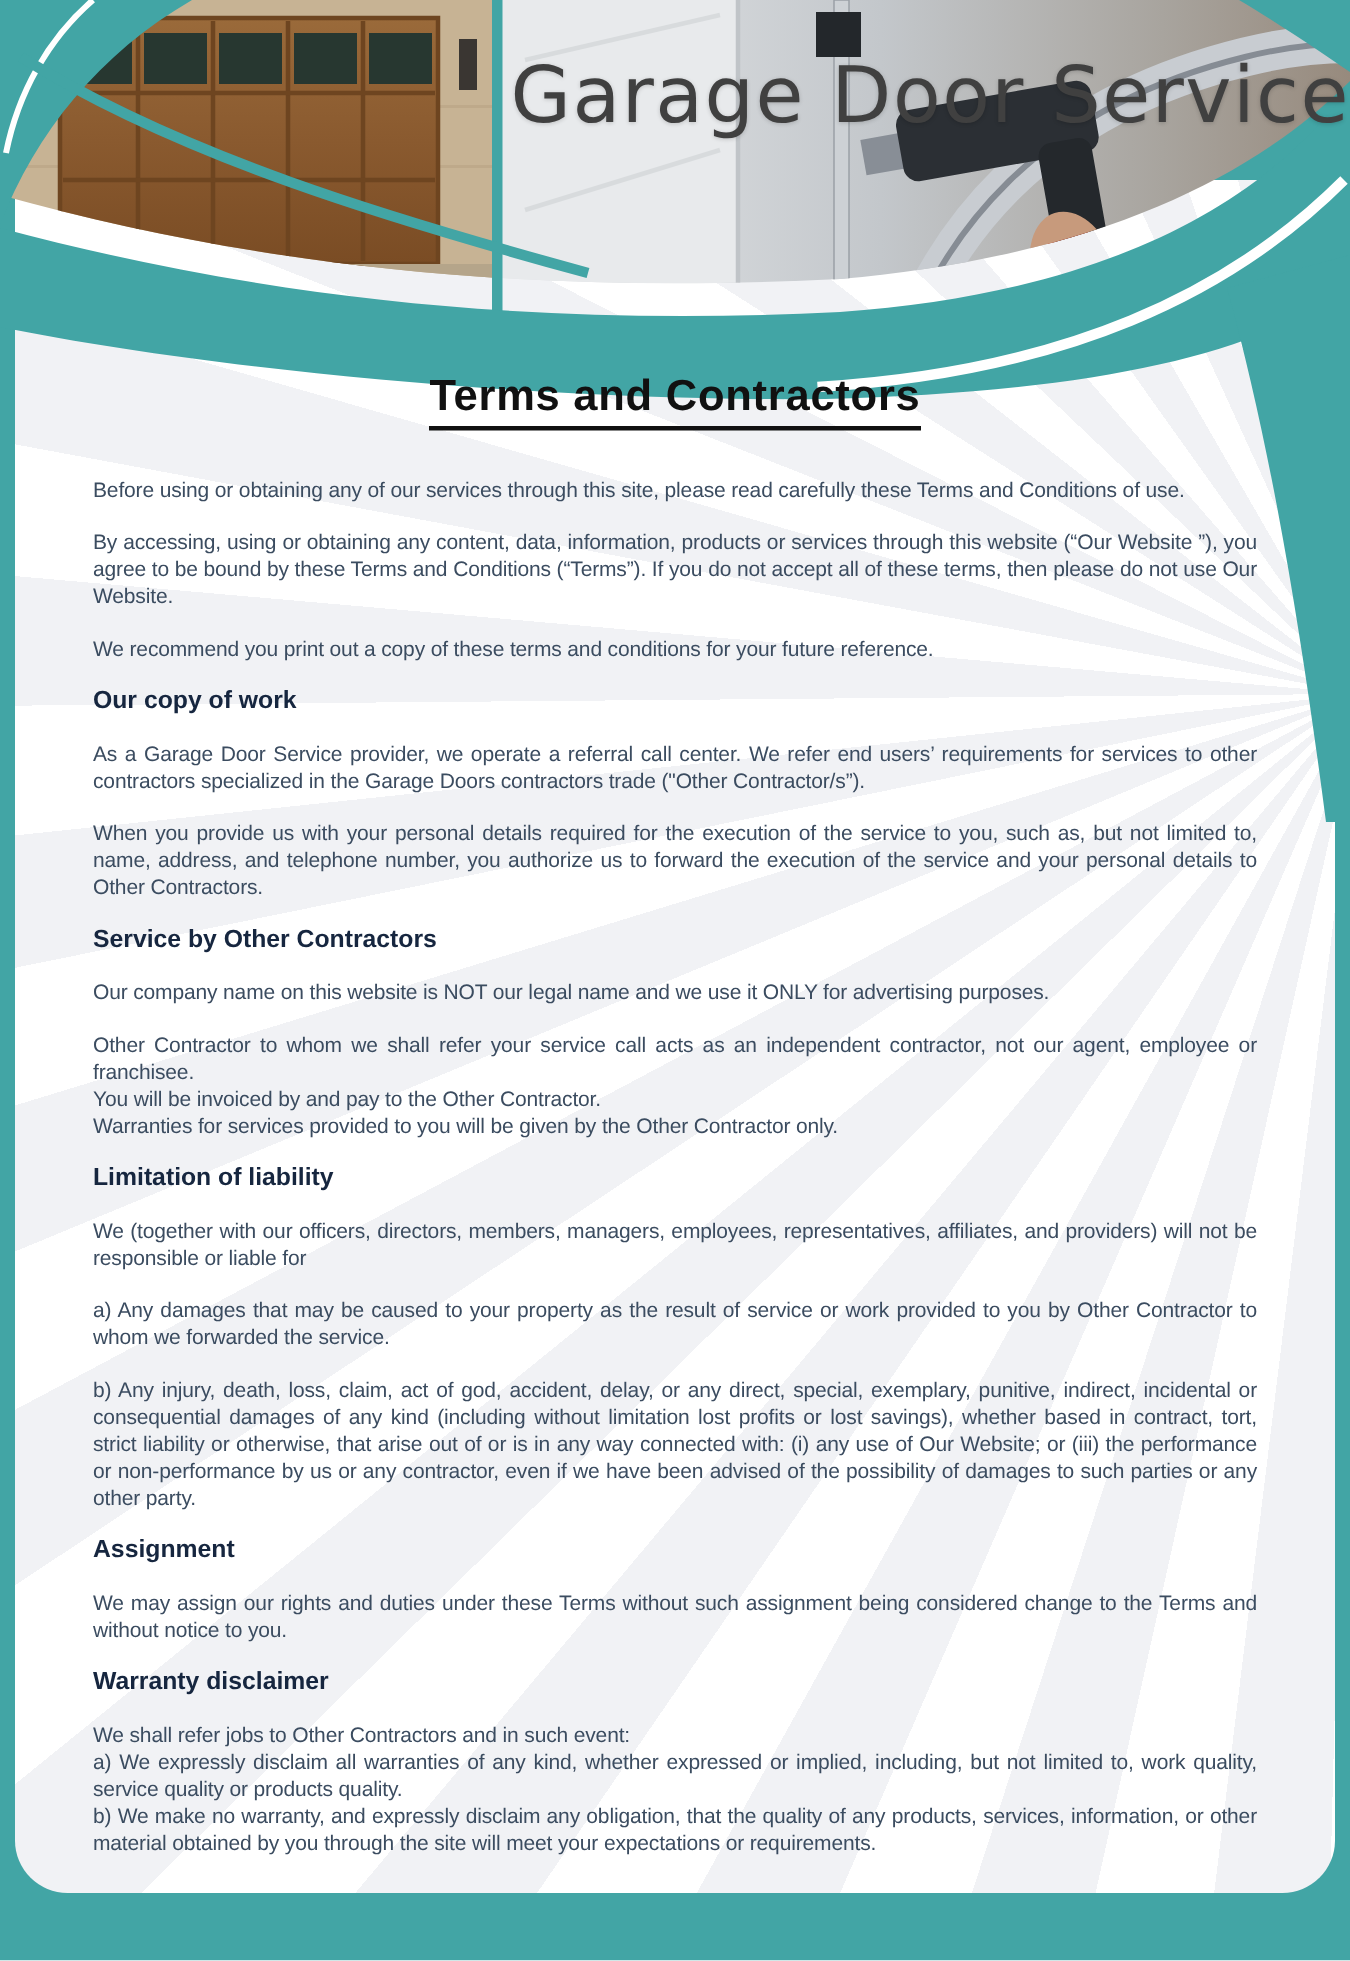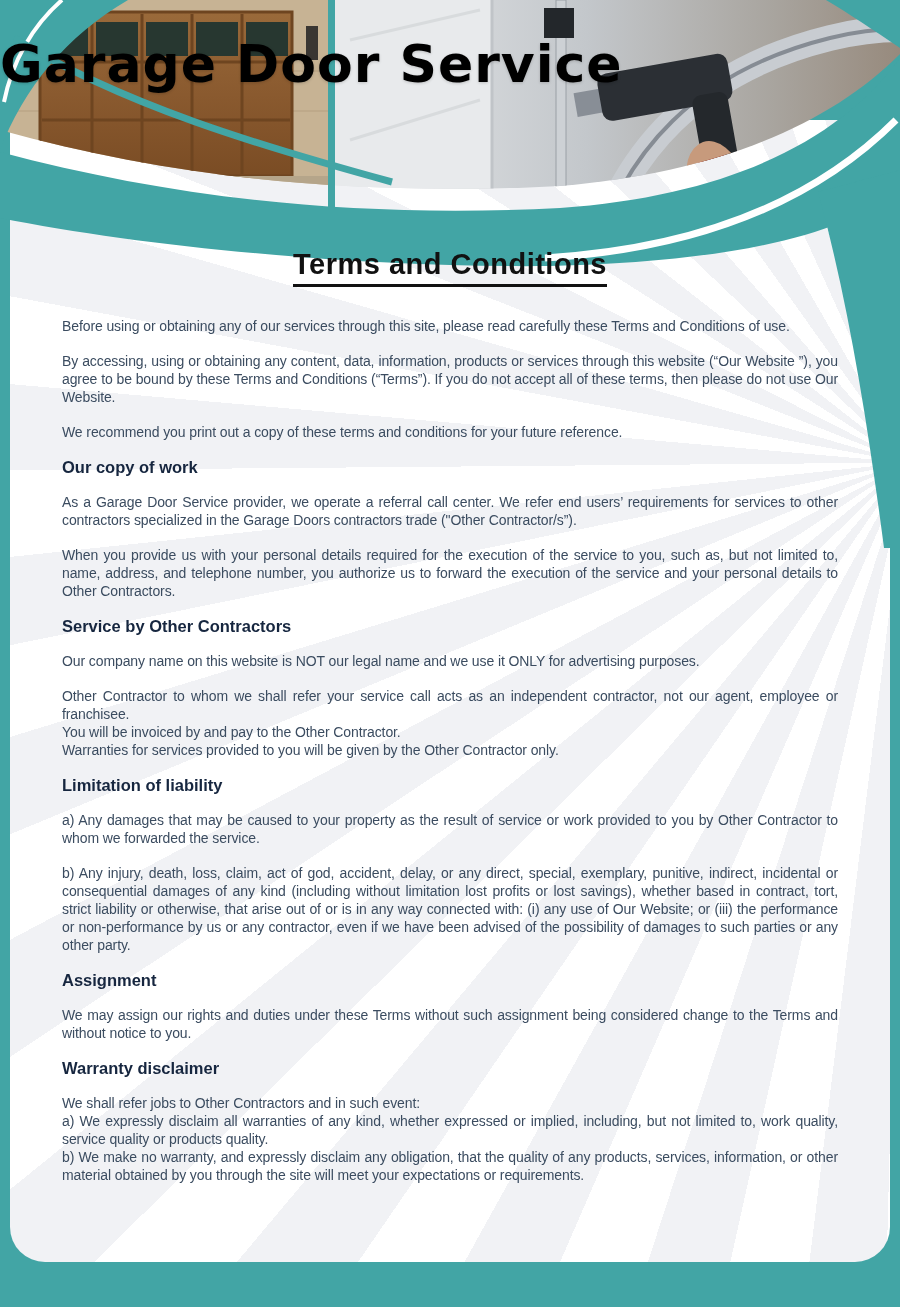--- a/index.html
+++ b/index.html
@@ -14,22 +14,22 @@
     background-color:#ffffff;
     border-radius:0 0 35px 35px;
     z-index:1;
   }
 
   
   .header-art{position:absolute;top:0;left:0;z-index:3;display:block;}
 
   .brand{
     position:absolute;top:34px;left:0;right:0;z-index:4;
-    text-align:left;color:#000000;
-    font-family:"DejaVu Sans",sans-serif;font-weight:700;
+    text-align:right;color:#404040;
+    font-family:"DejaVu Sans",sans-serif;font-weight:400;
     font-size:52px;letter-spacing:1px;
     text-shadow:0 1px 3px rgba(0,0,0,.18);
   }
 
   .content{position:absolute;left:62px;top:230px;width:776px;z-index:6;}
   .page-title-wrap{text-align:center;margin:18px 0 30px;}
   .page-title-text{
     display:inline-block;font-weight:bold;font-size:29px;color:#111111;
     letter-spacing:.5px;border-bottom:3px solid #111111;padding-bottom:3px;
     font-family:"Liberation Sans",sans-serif;
@@ -135,21 +135,21 @@
       <path d="M826,0 L900,0 L900,48 C872,29 848,13 826,0 Z" fill="#42a5a5"></path>
 
       <path d="M818,192 C848,300 868,425 884,548 L900,548 L900,170 Z" fill="#42a5a5"></path>
     </g>
   </svg>
 
   <div class="brand">Garage Door Service</div>
 
   <div class="content">
     <div class="page-title-wrap">
-      <span class="page-title-text">Terms and Conditions</span>
+      <span class="page-title-text">Terms and Contractors</span>
     </div>
 
     <p class="para">Before using or obtaining any of our services through this site, please read carefully these Terms and Conditions of use.</p>
     <p class="para">By accessing, using or obtaining any content, data, information, products or services through this website (“Our Website ”), you agree to be bound by these Terms and Conditions (“Terms”). If you do not accept all of these terms, then please do not use Our Website.</p>
     <p class="para">We recommend you print out a copy of these terms and conditions for your future reference.</p>
 
     <section>
       <h2 class="section-h">Our copy of work</h2>
       <p class="para">As a Garage Door Service provider, we operate a referral call center. We refer end users’ requirements for services to other contractors specialized in the Garage Doors contractors trade ("Other Contractor/s”).</p>
     </section>
@@ -161,20 +161,21 @@
     <section>
       <h2 class="section-h">Service by Other Contractors</h2>
       <p class="para">Our company name on this website is NOT our legal name and we use it ONLY for advertising purposes.</p>
       <p class="para">Other Contractor to whom we shall refer your service call acts as an independent contractor, not our agent, employee or franchisee.
 You will be invoiced by and pay to the Other Contractor.
 Warranties for services provided to you will be given by the Other Contractor only.</p>
     </section>
 
     <section>
       <h2 class="section-h">Limitation of liability</h2>
+      <p class="para">We (together with our officers, directors, members, managers, employees, representatives, affiliates, and providers) will not be responsible or liable for</p>
       <p class="para">a) Any damages that may be caused to your property as the result of service or work provided to you by Other Contractor to whom we forwarded the service.</p>
       <p class="para">b) Any injury, death, loss, claim, act of god, accident, delay, or any direct, special, exemplary, punitive, indirect, incidental or consequential damages of any kind (including without limitation lost profits or lost savings), whether based in contract, tort, strict liability or otherwise, that arise out of or is in any way connected with: (i) any use of Our Website; or (iii) the performance or non-performance by us or any contractor, even if we have been advised of the possibility of damages to such parties or any other party.</p>
     </section>
 
     <section>
       <h2 class="section-h">Assignment</h2>
       <p class="para">We may assign our rights and duties under these Terms without such assignment being considered change to the Terms and without notice to you.</p>
     </section>
 
     <section>

